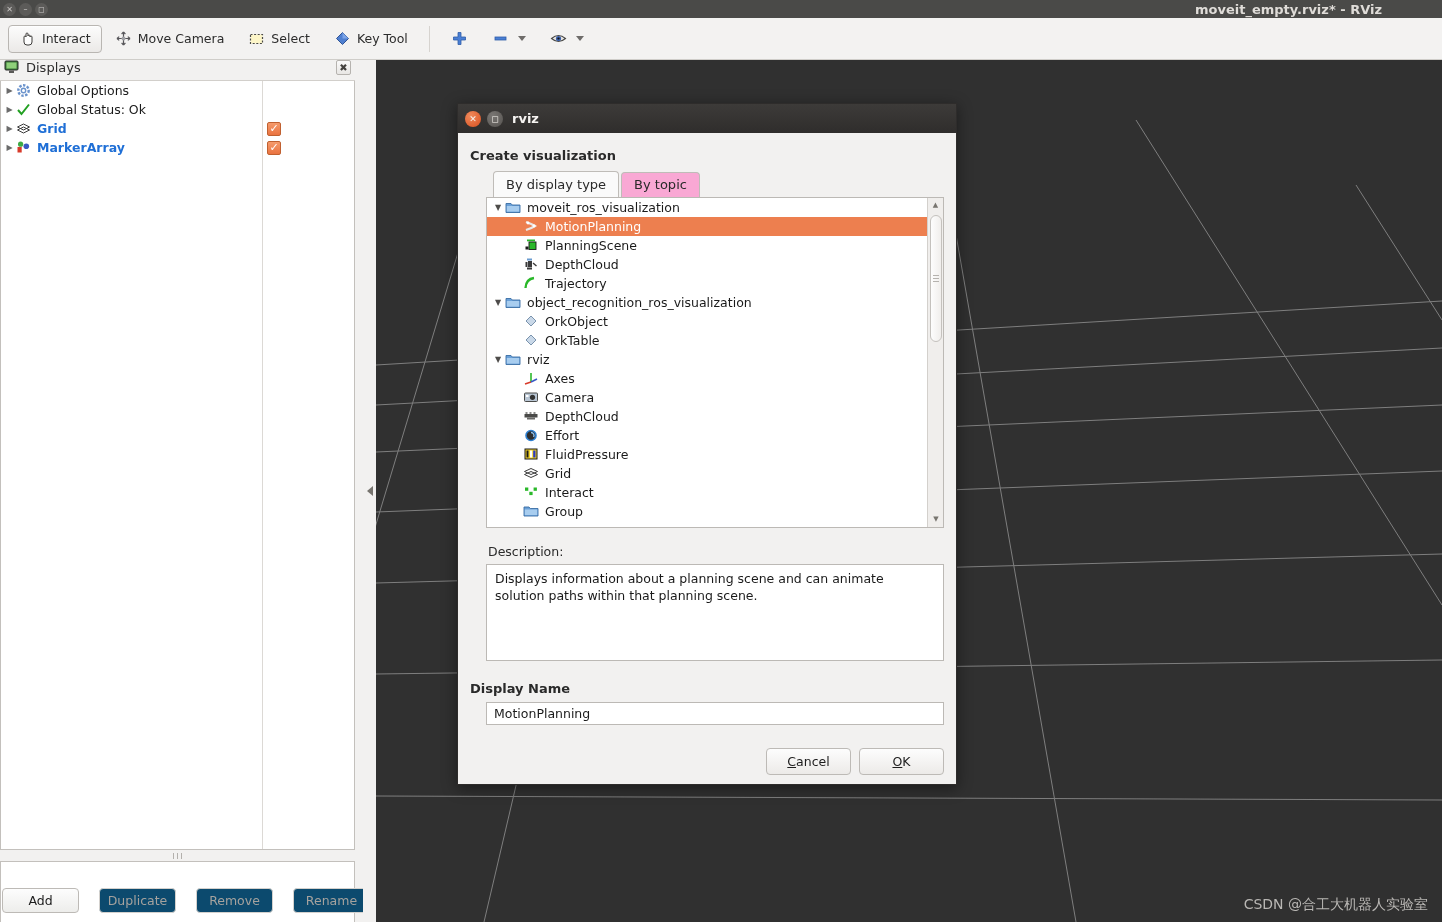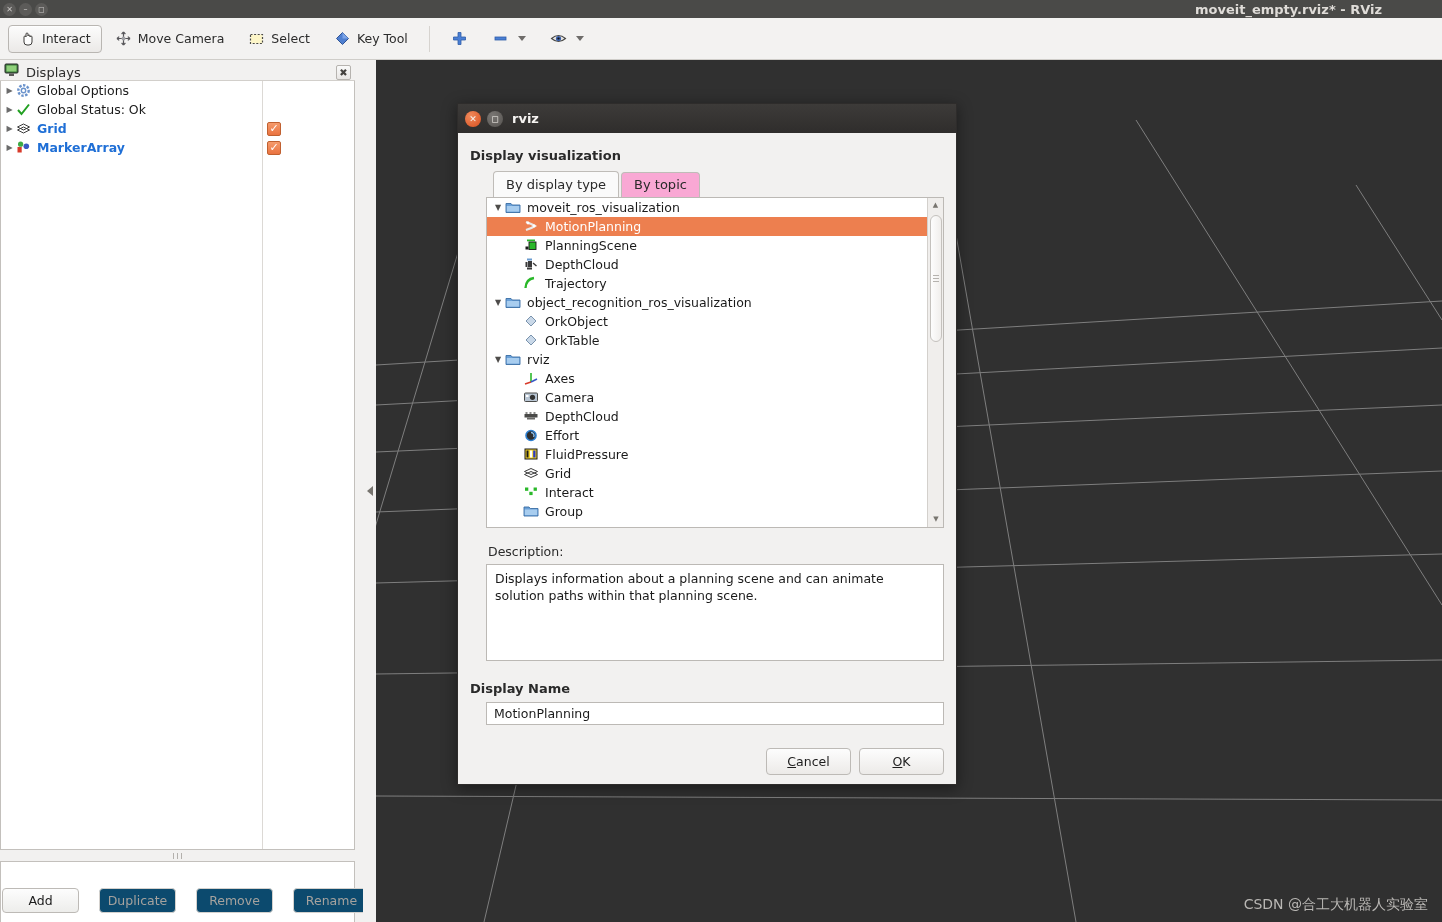--- a/index.html
+++ b/index.html
@@ -54,21 +54,21 @@
     border-left: 4px solid transparent; border-right: 4px solid transparent;
     border-top: 5px solid #6e6c6a;
   }
 
   
   #displays-dock {
     position: absolute; left: 0; top: 60px; width: 355px; height: 825px;
     background: #f2f1f0;
   }
   #displays-header {
-    height: 21px; display: flex; align-items: flex-end; gap: 5px;
+    height: 21px; display: flex; align-items: flex-start; gap: 5px;
     padding: 0 4px; border-bottom: 1px solid #d2cfcb;
     background: #f2f1f0;
   }
   #displays-header .title { font-size: 13px; color: #2c2c2c; flex: 1; }
   .closebox {
     width: 15px; height: 15px; border: 1px solid #b6b3af; border-radius: 2px;
     background: linear-gradient(#fafafa,#e8e6e4);
     font-size: 10px; line-height: 13px; text-align: center; color: #44423f;
   }
   #display-tree {
@@ -432,21 +432,21 @@
 <div id="dialog">
 
   <div id="dlg-titlebar">
     <div class="dlgbtn close">✕</div>
     <div class="dlgbtn max">◻</div>
     <div id="dlg-title">rviz</div>
   </div>
 
   <div id="dlg-body">
 
-    <div id="create-vis-label">Display visualization</div>
+    <div id="create-vis-label">Create visualization</div>
 
     <div id="tabs">
       <div class="tab active">By display type</div>
       <div class="tab inactive">By topic</div>
     </div>
 
     <div id="tree-box">
 
       <div class="dtrow">
         <span class="exp">▼</span>

